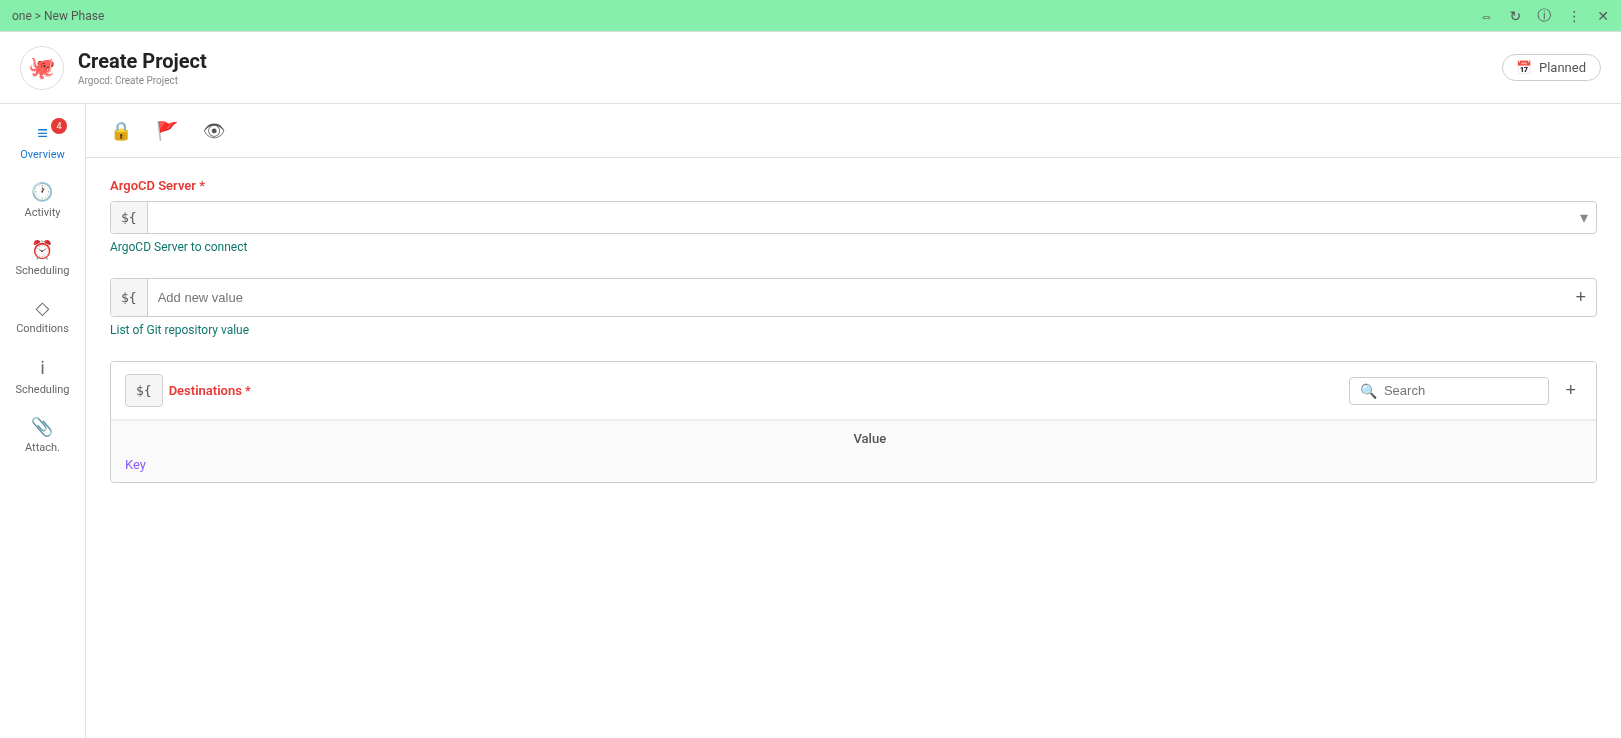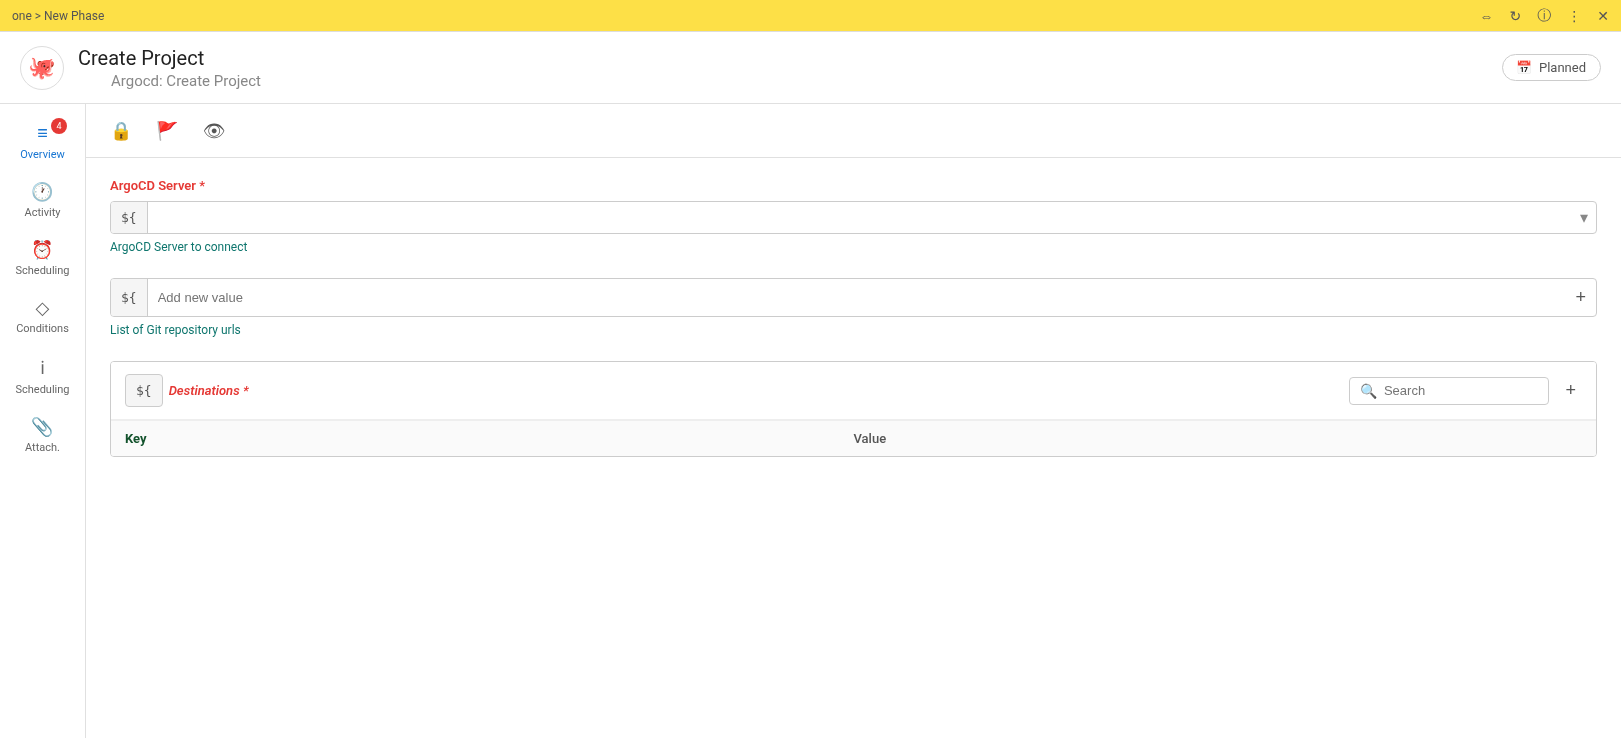--- a/index.html
+++ b/index.html
@@ -1,41 +1,41 @@
 <!DOCTYPE html>
 <html><head>
   <meta charset="utf-8">
   <style>
     * { box-sizing: border-box; margin: 0; padding: 0; }
     body { font-family: -apple-system, BlinkMacSystemFont, 'Segoe UI', Roboto, sans-serif; background: #f5f5f5; height: 738px; overflow: hidden; }
 
     
     .top-bar {
       display: flex; align-items: center; justify-content: space-between;
-      background: #fde047; height: 32px; padding: 0 12px;
+      background: #86efac; height: 32px; padding: 0 12px;
       border-bottom: 1px solid #ddd; font-size: 12px; color: #555;
     }
     .top-bar-left { display: flex; align-items: center; gap: 6px; }
     .top-bar-right { display: flex; align-items: center; gap: 16px; }
     .top-bar-icon { font-size: 14px; cursor: pointer; color: #555; }
 
     
     .header {
       display: flex; align-items: center; justify-content: space-between;
       background: #fff; padding: 12px 20px; border-bottom: 1px solid #e0e0e0;
       height: 72px;
     }
     .header-left { display: flex; align-items: center; gap: 14px; }
     .argo-logo {
       width: 44px; height: 44px; border-radius: 50%; background: #fff;
       border: 1px solid #ddd; display: flex; align-items: center; justify-content: center;
       font-size: 22px;
     }
-    .header-title { font-size: 20px; font-weight: 400; color: #222; }
-    .header-subtitle { font-size: 15px; color: #888; margin-top: 2px; margin-left: 33px; }
+    .header-title { font-size: 20px; font-weight: 700; color: #222; }
+    .header-subtitle { font-size: 10px; color: #888; margin-top: 2px; }
     .planned-badge {
       display: flex; align-items: center; gap: 6px;
       border: 1px solid #ccc; border-radius: 16px; padding: 5px 14px;
       font-size: 13px; color: #555; background: #fff; cursor: pointer;
     }
 
     
     .main-layout { display: flex; height: calc(738px - 32px - 72px); }
 
     
@@ -109,37 +109,37 @@
 
     
     .destinations-box {
       border: 1px solid #ccc; border-radius: 4px; overflow: hidden;
     }
     .destinations-header {
       display: flex; align-items: center; justify-content: space-between;
       padding: 12px 14px; background: #fff; border-bottom: 1px solid #eee;
     }
     .destinations-title { font-size: 13px; font-weight: 600; color: #333; }
-    .destinations-title span { color: #e53935; font-style: italic; }
+    .destinations-title span { color: #e53935; }
     .search-box {
       display: flex; align-items: center; gap: 6px;
       border: 1px solid #ccc; border-radius: 4px; padding: 5px 10px;
       background: #fff; min-width: 200px;
     }
     .search-box input {
       border: none; outline: none; font-size: 13px; color: #b91c1c; width: 140px; background: transparent;
     }
     .search-icon { color: #888; font-size: 14px; }
     .dest-add-btn {
       background: none; border: none; cursor: pointer; font-size: 18px; color: #555; padding: 0 6px;
     }
     .table-header {
       display: flex; padding: 10px 14px; background: #fafafa; border-top: 1px solid #eee;
     }
-    .table-col-key { flex: 1; font-size: 13px; font-weight: 700; color: #14532d; }
+    .table-col-key { flex: 1; font-size: 13px; font-weight: 400; color: #8b5cf6; margin-top: 26px; }
     .table-col-value { flex: 1; font-size: 13px; font-weight: 500; color: #555; }
 
     
     .content-area::-webkit-scrollbar { width: 8px; }
     .content-area::-webkit-scrollbar-track { background: #f0f0f0; }
     .content-area::-webkit-scrollbar-thumb { background: #ccc; border-radius: 4px; }
   </style>
 </head>
 <body>
 
@@ -235,21 +235,21 @@
 
 
       <div class="field-group">
         <div class="input-with-prefix">
           <div class="input-prefix">
             <span>${</span>
           </div>
           <input class="input-field-inner" type="text" placeholder="Add new value" style="">
           <button class="add-button">+</button>
         </div>
-        <div class="field-hint">List of Git repository urls</div>
+        <div class="field-hint">List of Git repository value</div>
       </div>
 
       <div class="field-group">
         <div class="destinations-box">
           <div class="destinations-header">
             <div style="display:flex;align-items:center;gap:6px;">
               <div class="input-prefix" style="border:1px solid #ccc;border-radius:4px;">
                 <span>${</span>
               </div>
               <div class="destinations-title">

